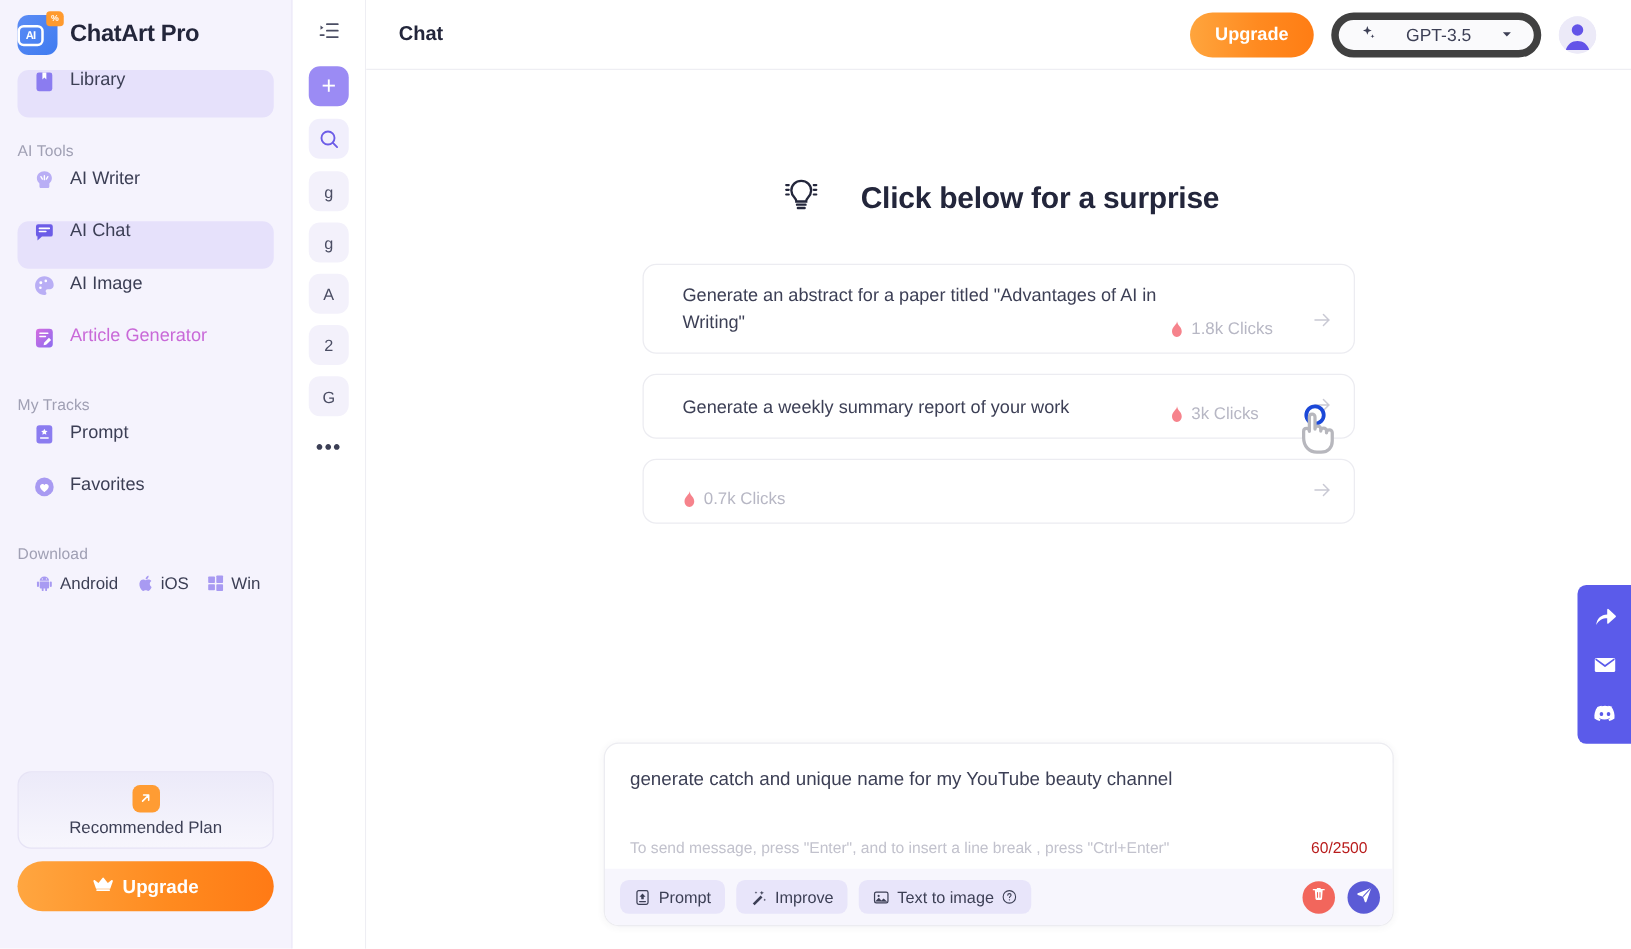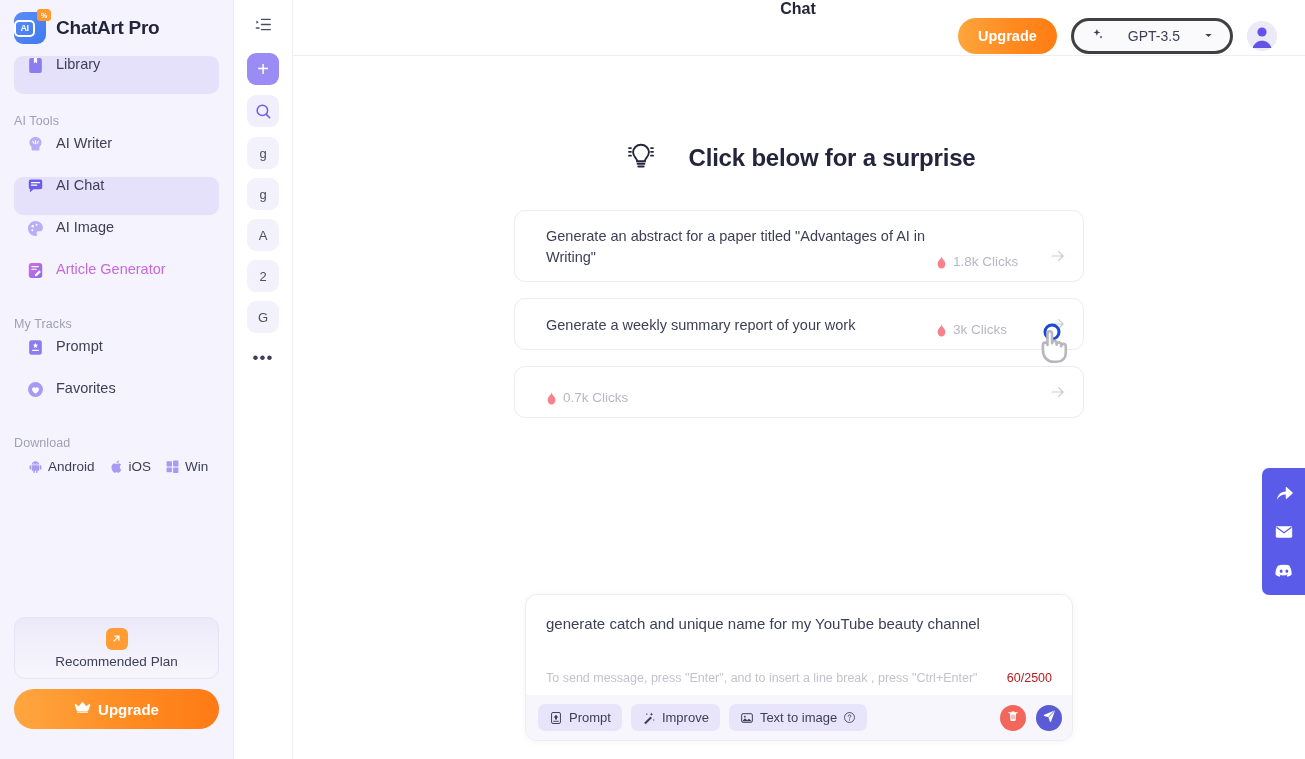--- a/index.html
+++ b/index.html
@@ -106,33 +106,33 @@
   .rail-btn.primary { background: #9b8bf4; color: #ffffff; font-size: 20px; font-weight: 300; }
   .rail-btn.soft { background: #f1effc; color: #6c5ce7; }
   .rail-btn.chip { background: #f3f1fb; color: #4a4d63; font-size: 13px; margin-bottom: 9px; }
   .rail-btn.dots { color: #3c3f55; font-size: 17px; letter-spacing: 1px; background: transparent; }
 
   
   .main { flex: 1; display: flex; flex-direction: column; background: #ffffff; position: relative; min-width: 0; }
   .topbar {
     height: 56px; border-bottom: 1px solid #eeeef3;
     display: flex; align-items: center; padding: 0 28px 0 26px;
-    flex-shrink: 0; background: #fff; flex-direction: column;
+    flex-shrink: 0; background: #fff;
   }
   .page-title { font-size: 16px; font-weight: bold; color: #23263b; }
   .topbar-right { margin-left: auto; display: flex; align-items: center; gap: 14px; }
   .btn-upgrade {
     height: 36px; padding: 0 20px; border-radius: 18px; border: none;
     background: linear-gradient(90deg,#ffa53d 0%,#ff8a20 55%,#ff7d14 100%);
     color: #fff; font-size: 14.5px; font-weight: bold; cursor: pointer;
     font-family: inherit;
   }
   .model-pill {
     height: 36px; min-width: 148px; padding: 0 16px; border-radius: 18px;
-    background: #fafafc; border: 3px solid #404040;
+    background: #fafafc; border: 6px solid #404040;
     display: flex; align-items: center; justify-content: center; gap: 23px;
     font-size: 14px; color: #3c3f55; cursor: pointer;
   }
   .avatar {
     width: 30px; height: 30px; border-radius: 50%;
     background: #eceaf8; display:flex; align-items:center; justify-content:center;
     cursor: pointer; overflow: hidden;
   }
 
   
@@ -152,21 +152,21 @@
   .flame { width: 11px; height: 14px; flex-shrink: 0; }
   .clicks { font-size: 13.5px; color: #b7b7c4; white-space: nowrap; }
   .card-arrow { margin-left: auto; color: #c9c9d4; flex-shrink: 0; }
 
   
   .cursor { position: absolute; left: 746px; top: 265px; pointer-events: none; }
 
   
   .composer-wrap { width: 100%; display: flex; justify-content: center; padding-bottom: 18px; margin-top: auto; }
   .composer {
-    width: 548px; background: #ffffff;
+    width: 632px; background: #ffffff;
     border: 1px solid #ececf1; border-radius: 12px;
     box-shadow: 0 1px 6px rgba(60,63,85,0.05);
     overflow: hidden;
   }
   .composer-input {
     padding: 20px 20px 0 20px; min-height: 62px;
     font-size: 15px; color: #3c3f55;
   }
   .composer-hint {
     display: flex; align-items: center;

